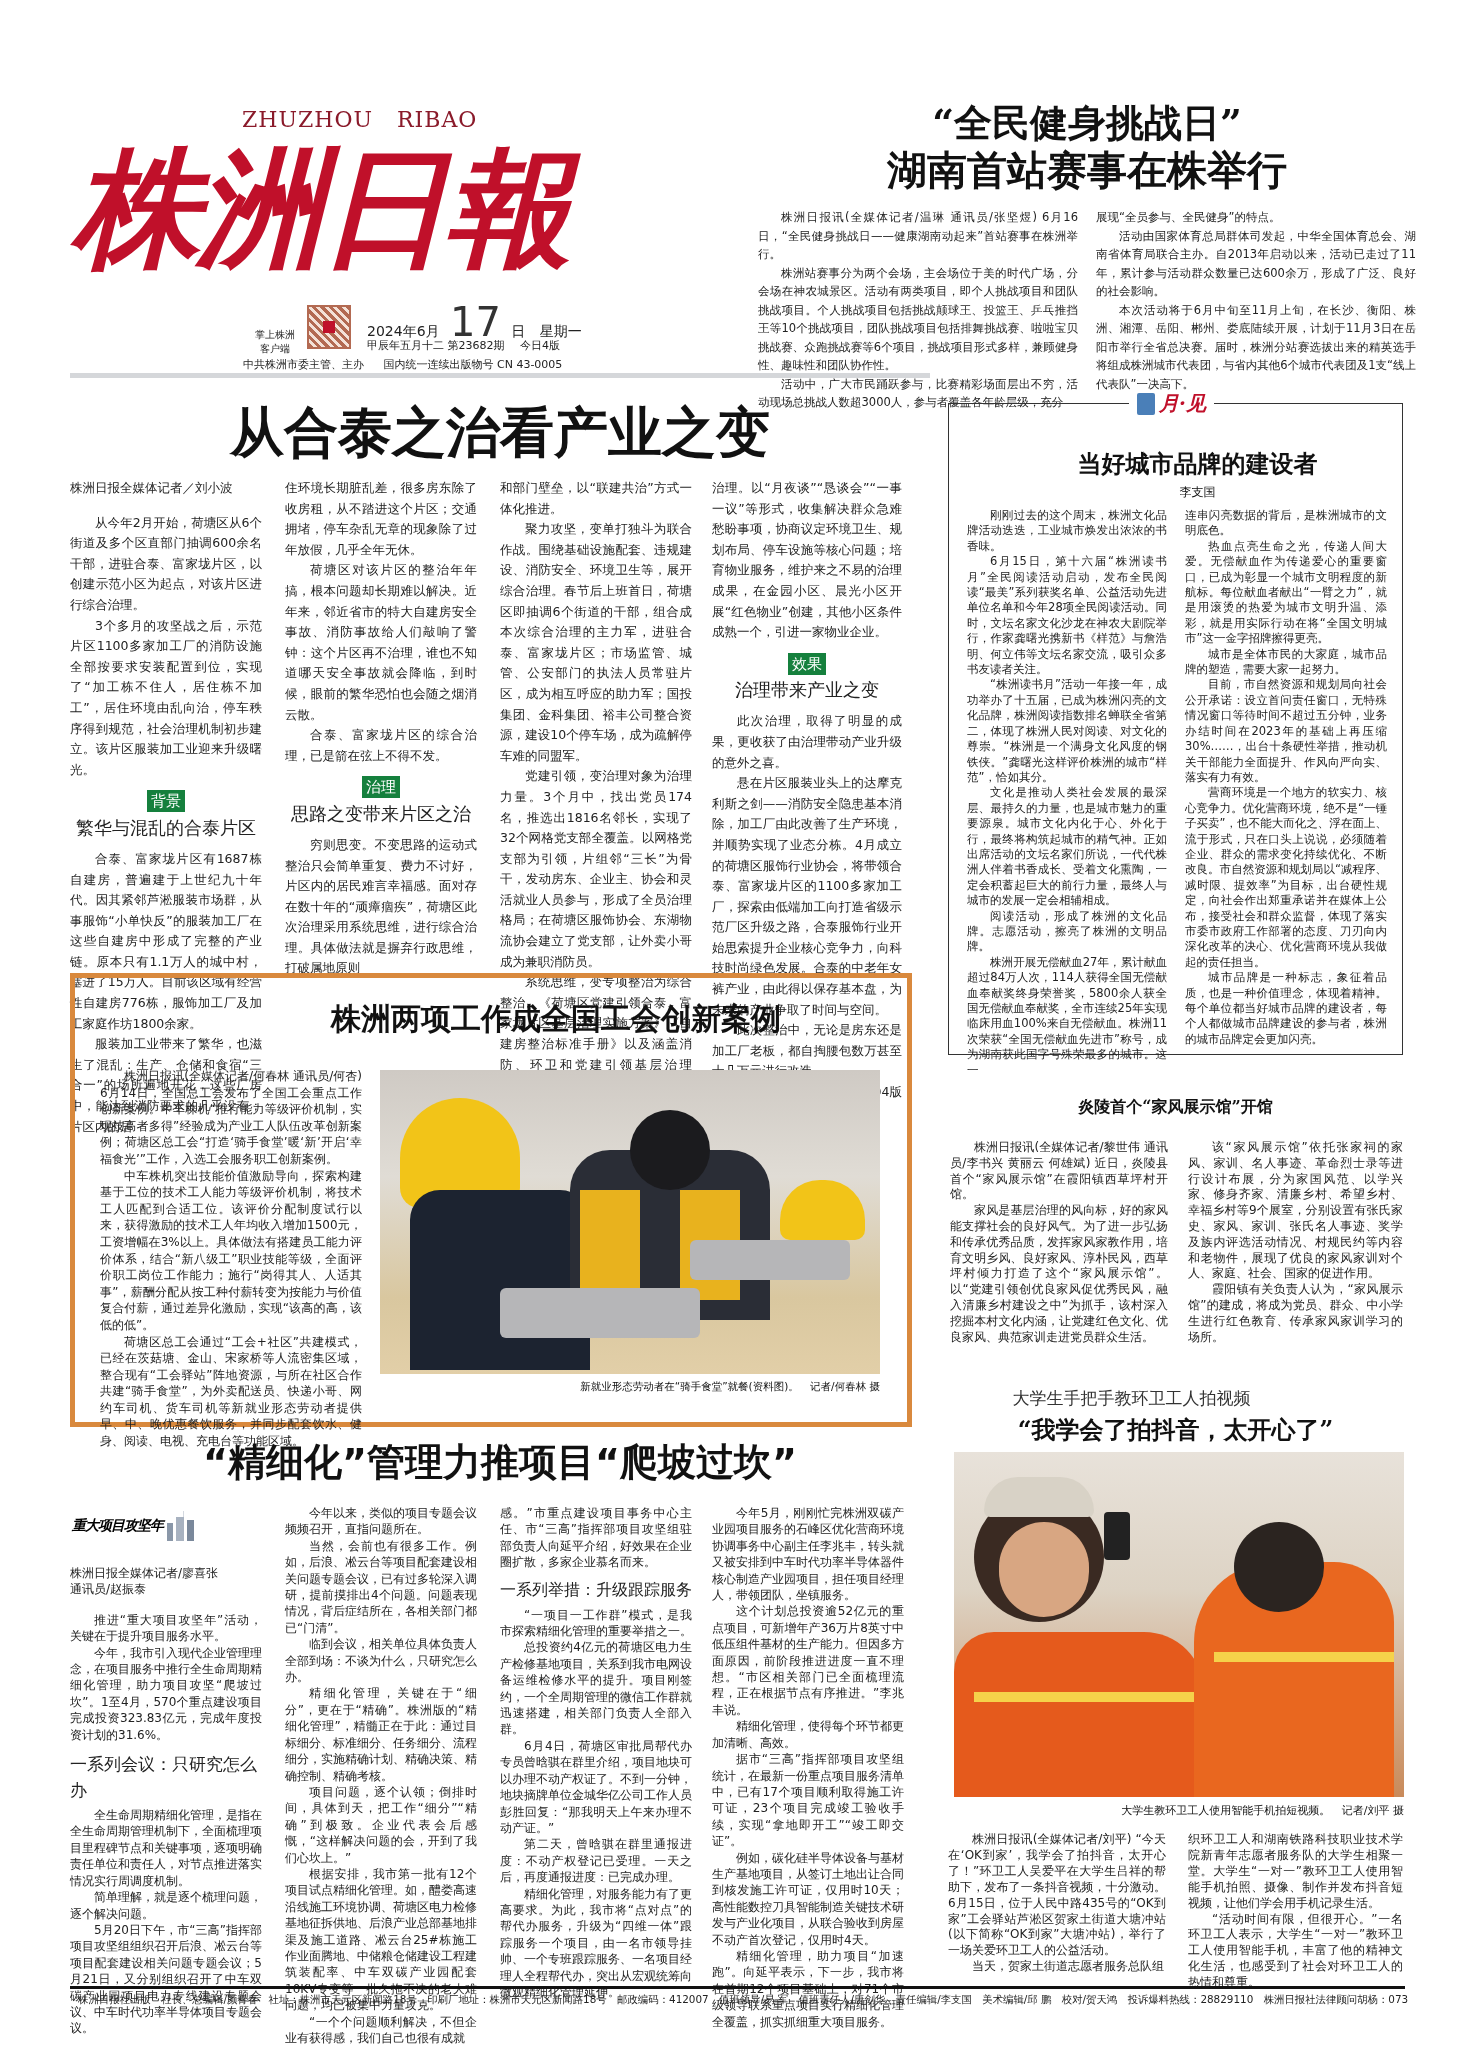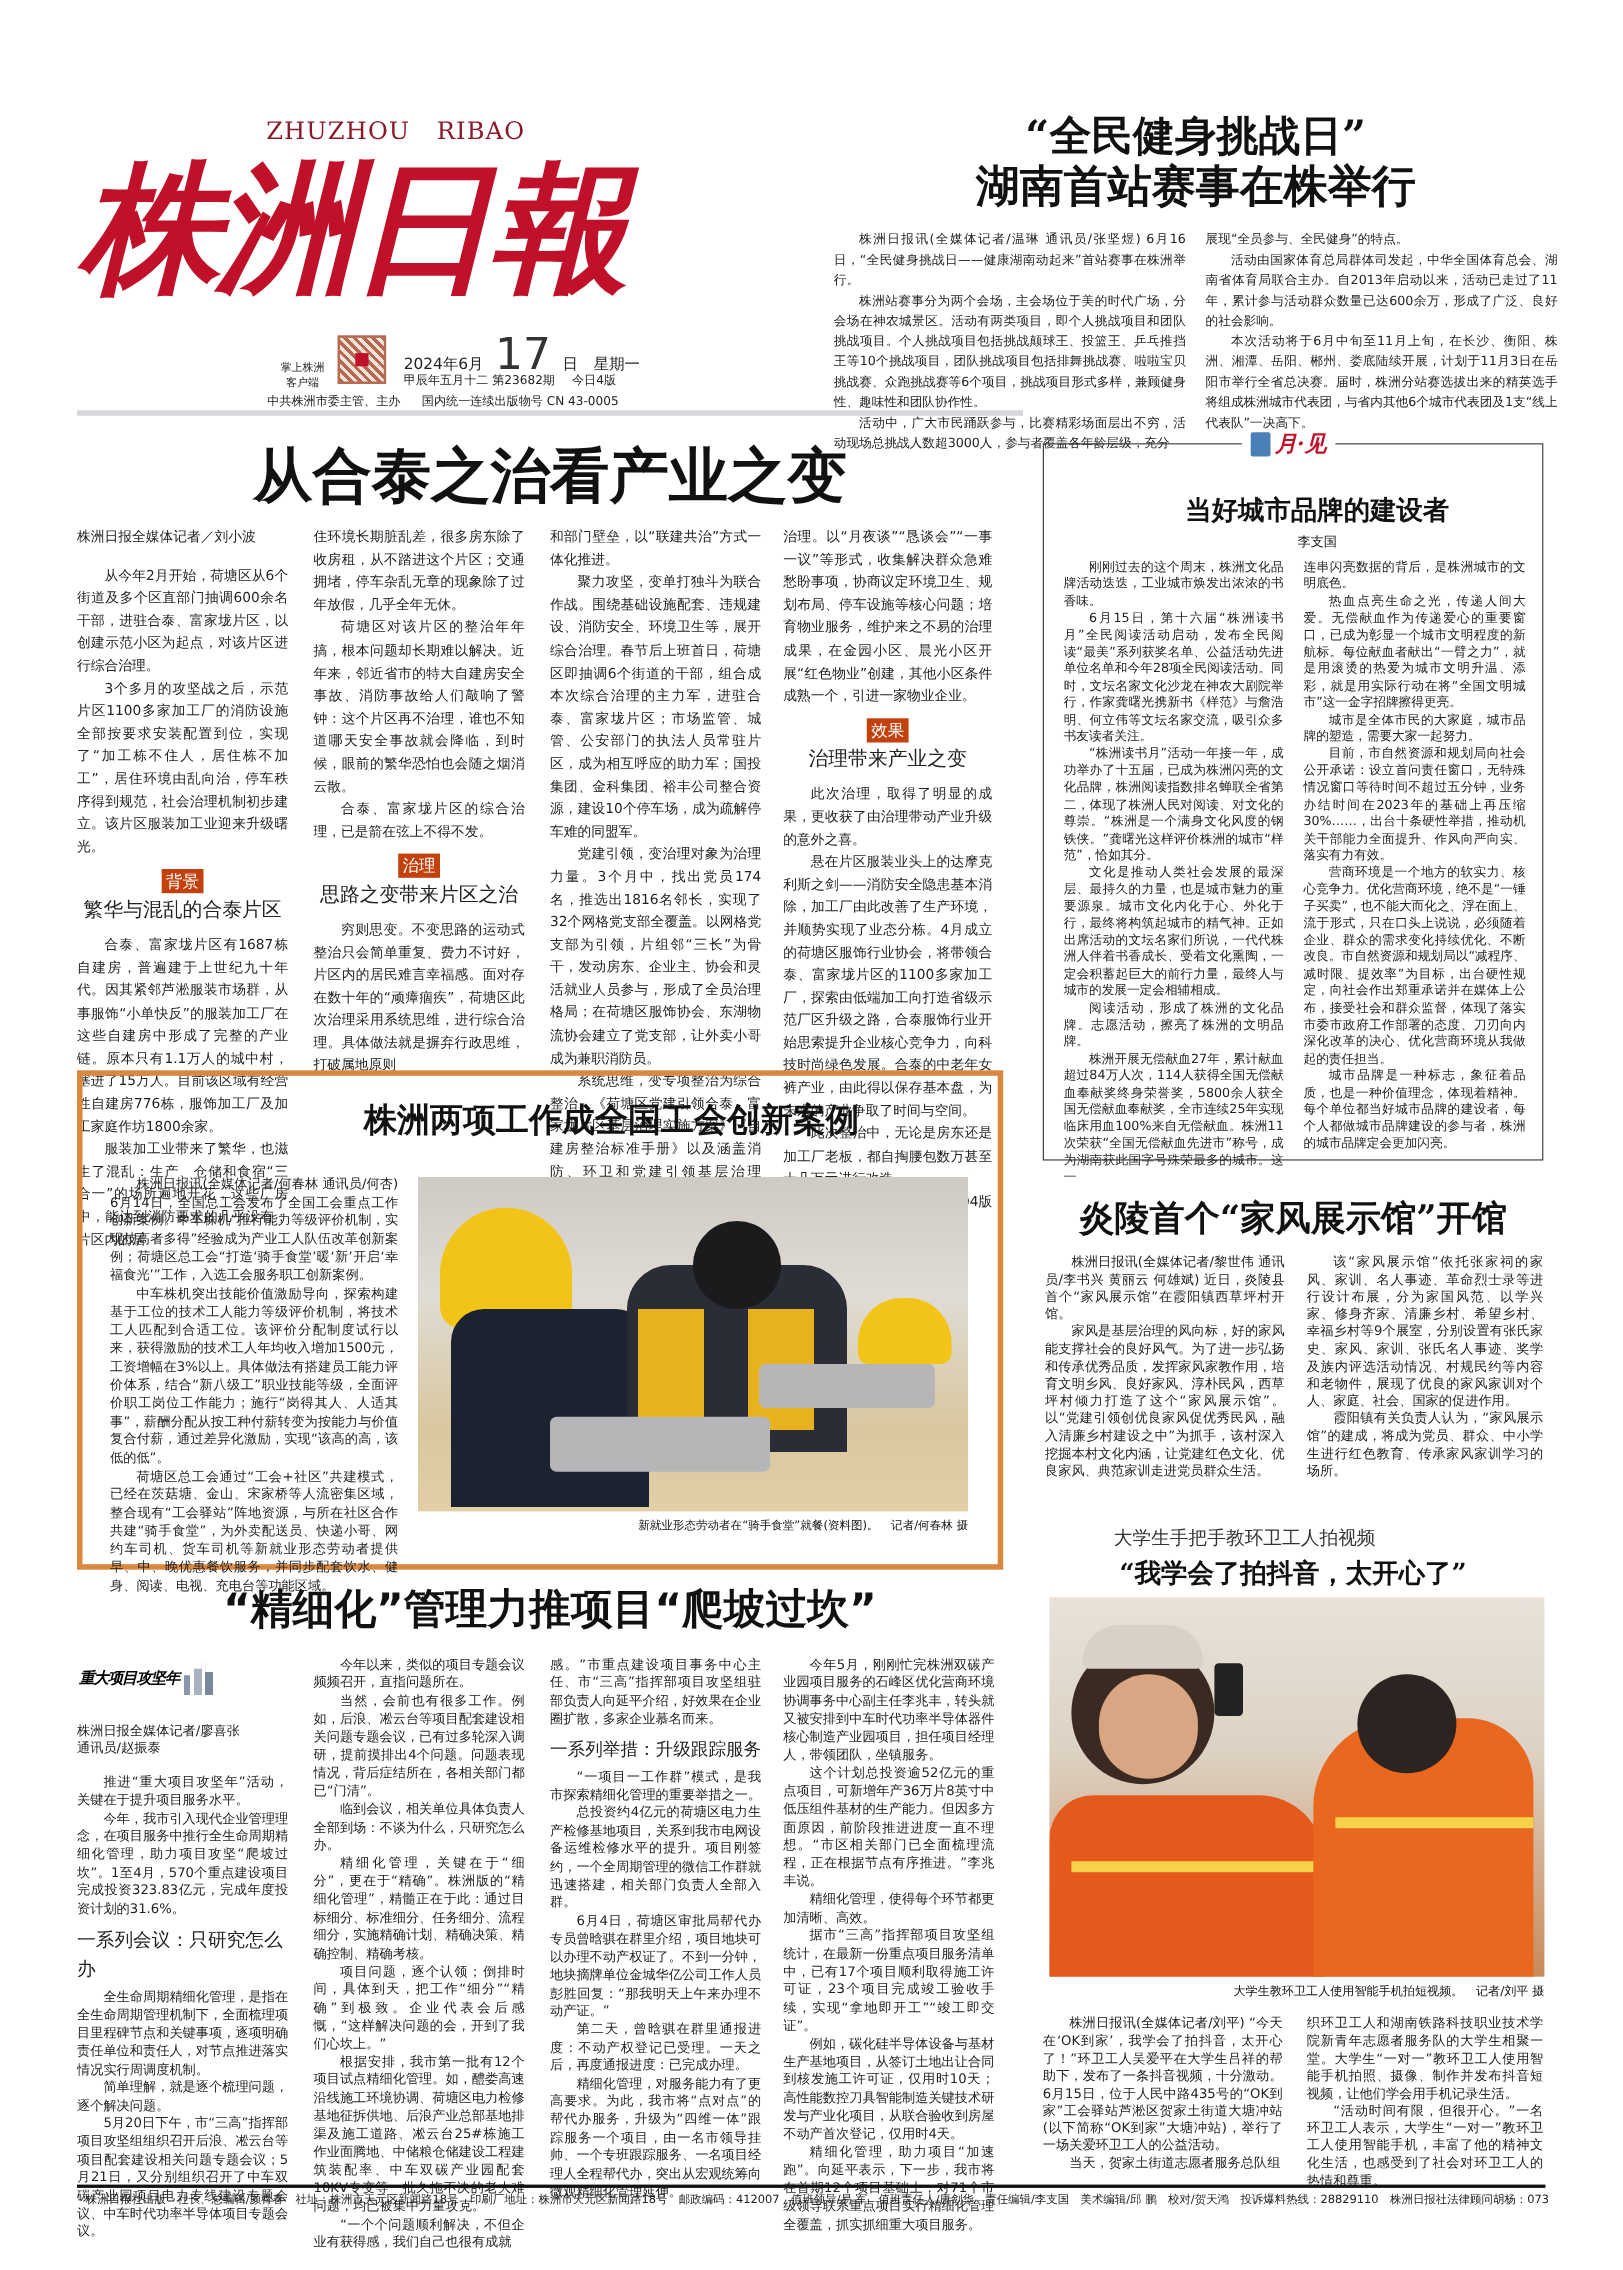--- a/index.html
+++ b/index.html
@@ -5,21 +5,21 @@
   * { box-sizing: border-box; margin: 0; padding: 0; }
   html, body { width: 1475px; height: 2064px; background: #fff; overflow: hidden; }
   body { position: relative; font-family: "DejaVu Serif", "Liberation Serif", serif; color: #111; }
   .abs { position: absolute; }
   .txt { font-family: "DejaVu Sans", "Liberation Sans", sans-serif; font-size: 12.5px; line-height: 20.6px; text-align: justify; color: #222; }
   .txt p { text-indent: 2em; }
   .txt p.noindent { text-indent: 0; }
   .sans { font-family: "DejaVu Sans", "Liberation Sans", sans-serif; }
   .serif { font-family: "DejaVu Serif", "Liberation Serif", serif; }
   .headline { font-weight: bold; color: #111; text-align: center; white-space: nowrap; }
-  .tag { display: inline-block; background: #c2410c; color: #fff; font-family: "DejaVu Sans", sans-serif; font-size: 15px; padding: 1px 4px; line-height: 20px; }
+  .tag { display: inline-block; background: #15803d; color: #fff; font-family: "DejaVu Sans", sans-serif; font-size: 15px; padding: 1px 4px; line-height: 20px; }
   .subhead { font-family: "DejaVu Sans", sans-serif; font-size: 18px; line-height: 26px; margin: 2px 0 8px; color: #222; }
   .section-block { text-align: center; margin: 10px 0 4px; }
   .rule { background: #ccc; }
   .footer { font-family: "DejaVu Sans", sans-serif; font-size: 11.5px; color: #222; white-space: nowrap; }
   .photo { overflow: hidden; }
 </style>
 </head>
 <body>
 
 <div class="abs" style="left:60px;top:95px;width:540px;height:275px;">
@@ -156,21 +156,21 @@
     <div style="position:absolute;left:400px;top:110px;width:85px;height:60px;background:#f2c418;border-radius:40px 40px 10px 10px;"></div>
     <div style="position:absolute;left:120px;top:218px;width:200px;height:50px;background:#b6b6b8;border-radius:6px;"></div>
     <div style="position:absolute;left:310px;top:170px;width:160px;height:40px;background:#b6b6b8;border-radius:6px;"></div>
   </div>
   <div class="abs sans" style="left:305px;top:402px;width:500px;text-align:right;font-size:10.5px;white-space:nowrap;">
     <span>新就业形态劳动者在“骑手食堂”就餐(资料图)。</span>
     <span style="margin-left:8px;">记者/何春林 摄</span>
   </div>
 </div>
 
-<div class="abs headline serif" style="left:948px;top:1090px;width:455px;font-size:32px;line-height:34px;">炎陵首个“家风展示馆”开馆</div>
+<div class="abs headline serif" style="left:948px;top:1090px;width:455px;font-size:16px;line-height:34px;">炎陵首个“家风展示馆”开馆</div>
 <div class="abs txt" style="left:950px;top:1140px;width:218px;font-size:12px;line-height:15.8px;">
   <p>株洲日报讯(全媒体记者/黎世伟 通讯员/李书兴 黄丽云 何雄斌) 近日，炎陵县首个“家风展示馆”在霞阳镇西草坪村开馆。</p>
   <p>家风是基层治理的风向标，好的家风能支撑社会的良好风气。为了进一步弘扬和传承优秀品质，发挥家风家教作用，培育文明乡风、良好家风、淳朴民风，西草坪村倾力打造了这个“家风展示馆”。以“党建引领创优良家风促优秀民风，融入清廉乡村建设之中”为抓手，该村深入挖掘本村文化内涵，让党建红色文化、优良家风、典范家训走进党员群众生活。</p>
 </div>
 <div class="abs txt" style="left:1188px;top:1140px;width:215px;font-size:12px;line-height:15.8px;">
   <p>该“家风展示馆”依托张家祠的家风、家训、名人事迹、革命烈士录等进行设计布展，分为家国风范、以学兴家、修身齐家、清廉乡村、希望乡村、幸福乡村等9个展室，分别设置有张氏家史、家风、家训、张氏名人事迹、奖学及族内评选活动情况、村规民约等内容和老物件，展现了优良的家风家训对个人、家庭、社会、国家的促进作用。</p>
   <p>霞阳镇有关负责人认为，“家风展示馆”的建成，将成为党员、群众、中小学生进行红色教育、传承家风家训学习的场所。</p>
 </div>
 
 <div class="abs sans" style="left:904px;top:1387px;width:455px;text-align:center;font-size:17px;color:#333;">大学生手把手教环卫工人拍视频</div>

